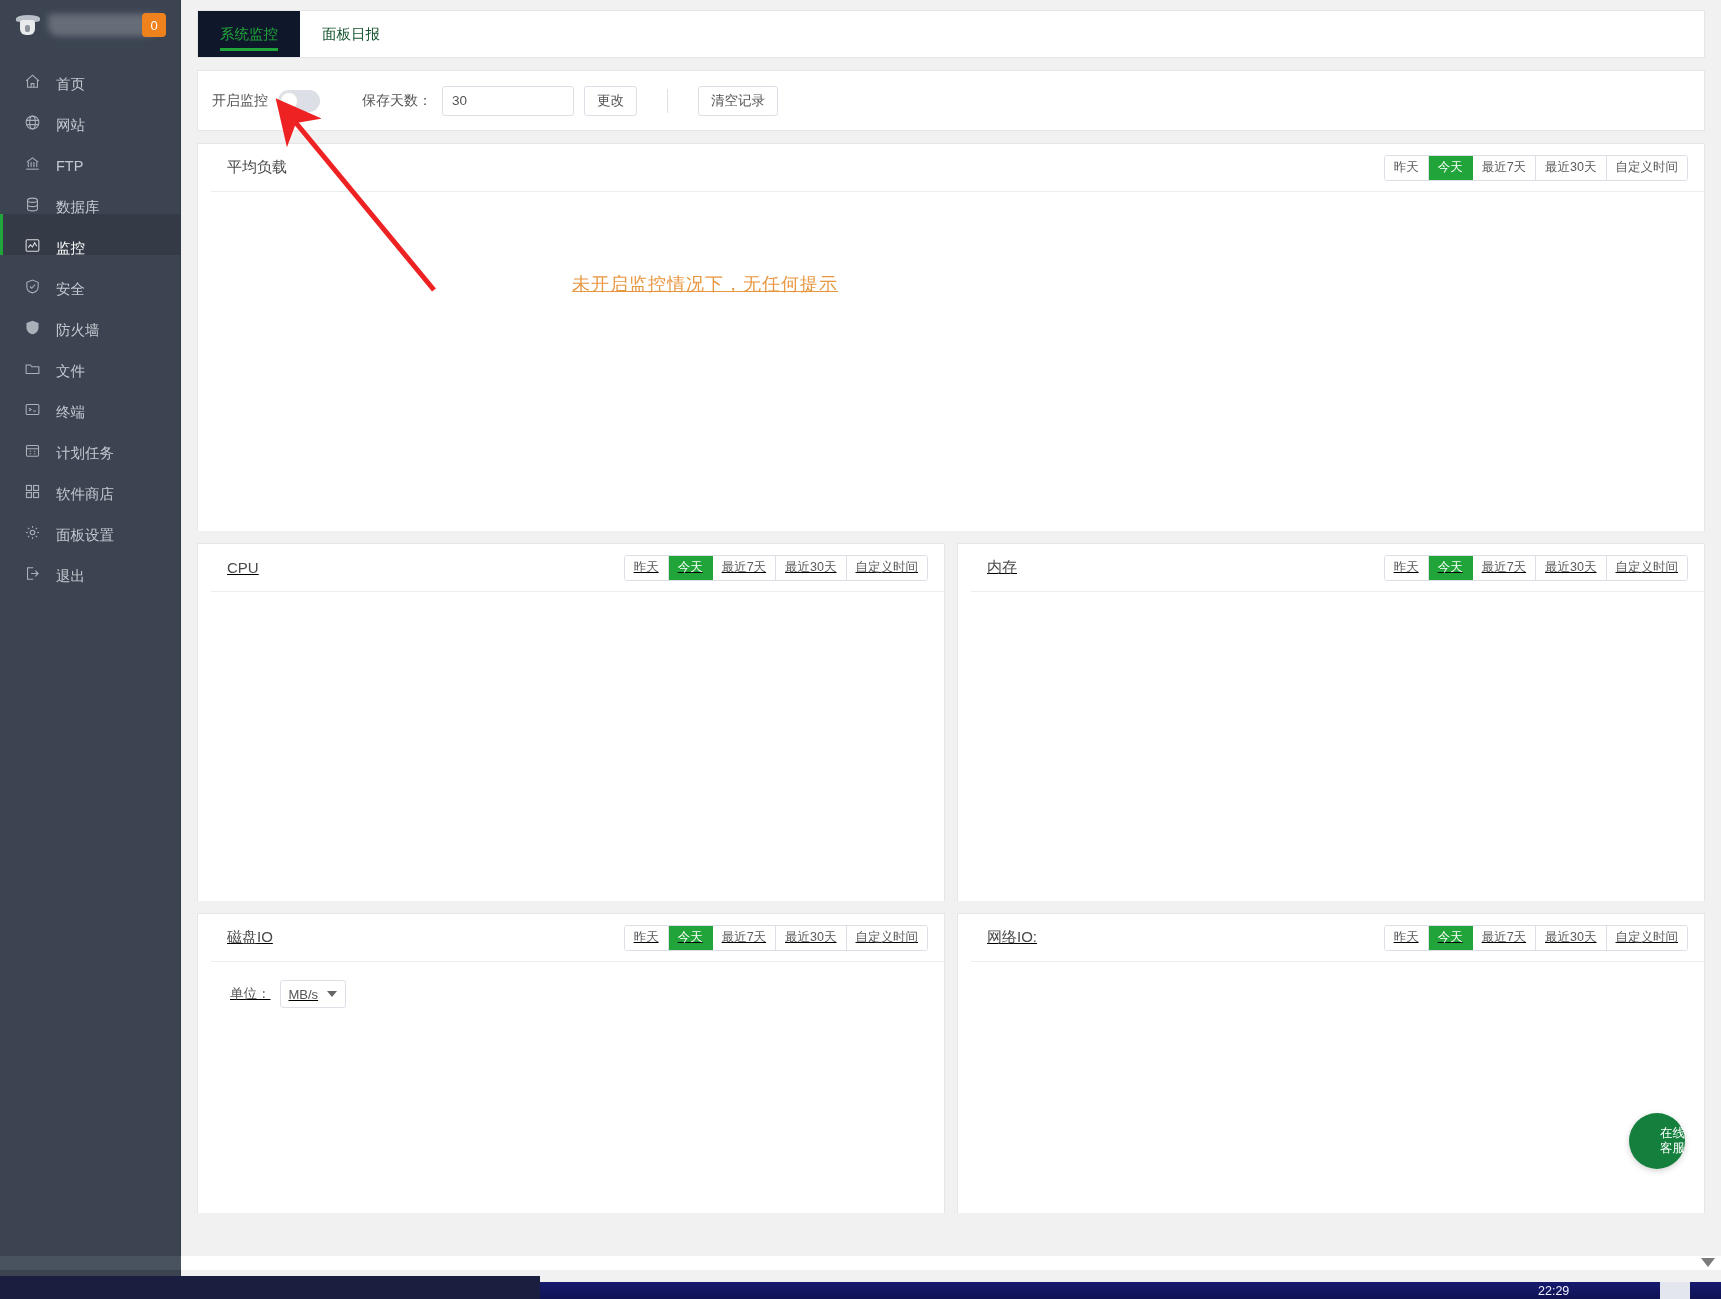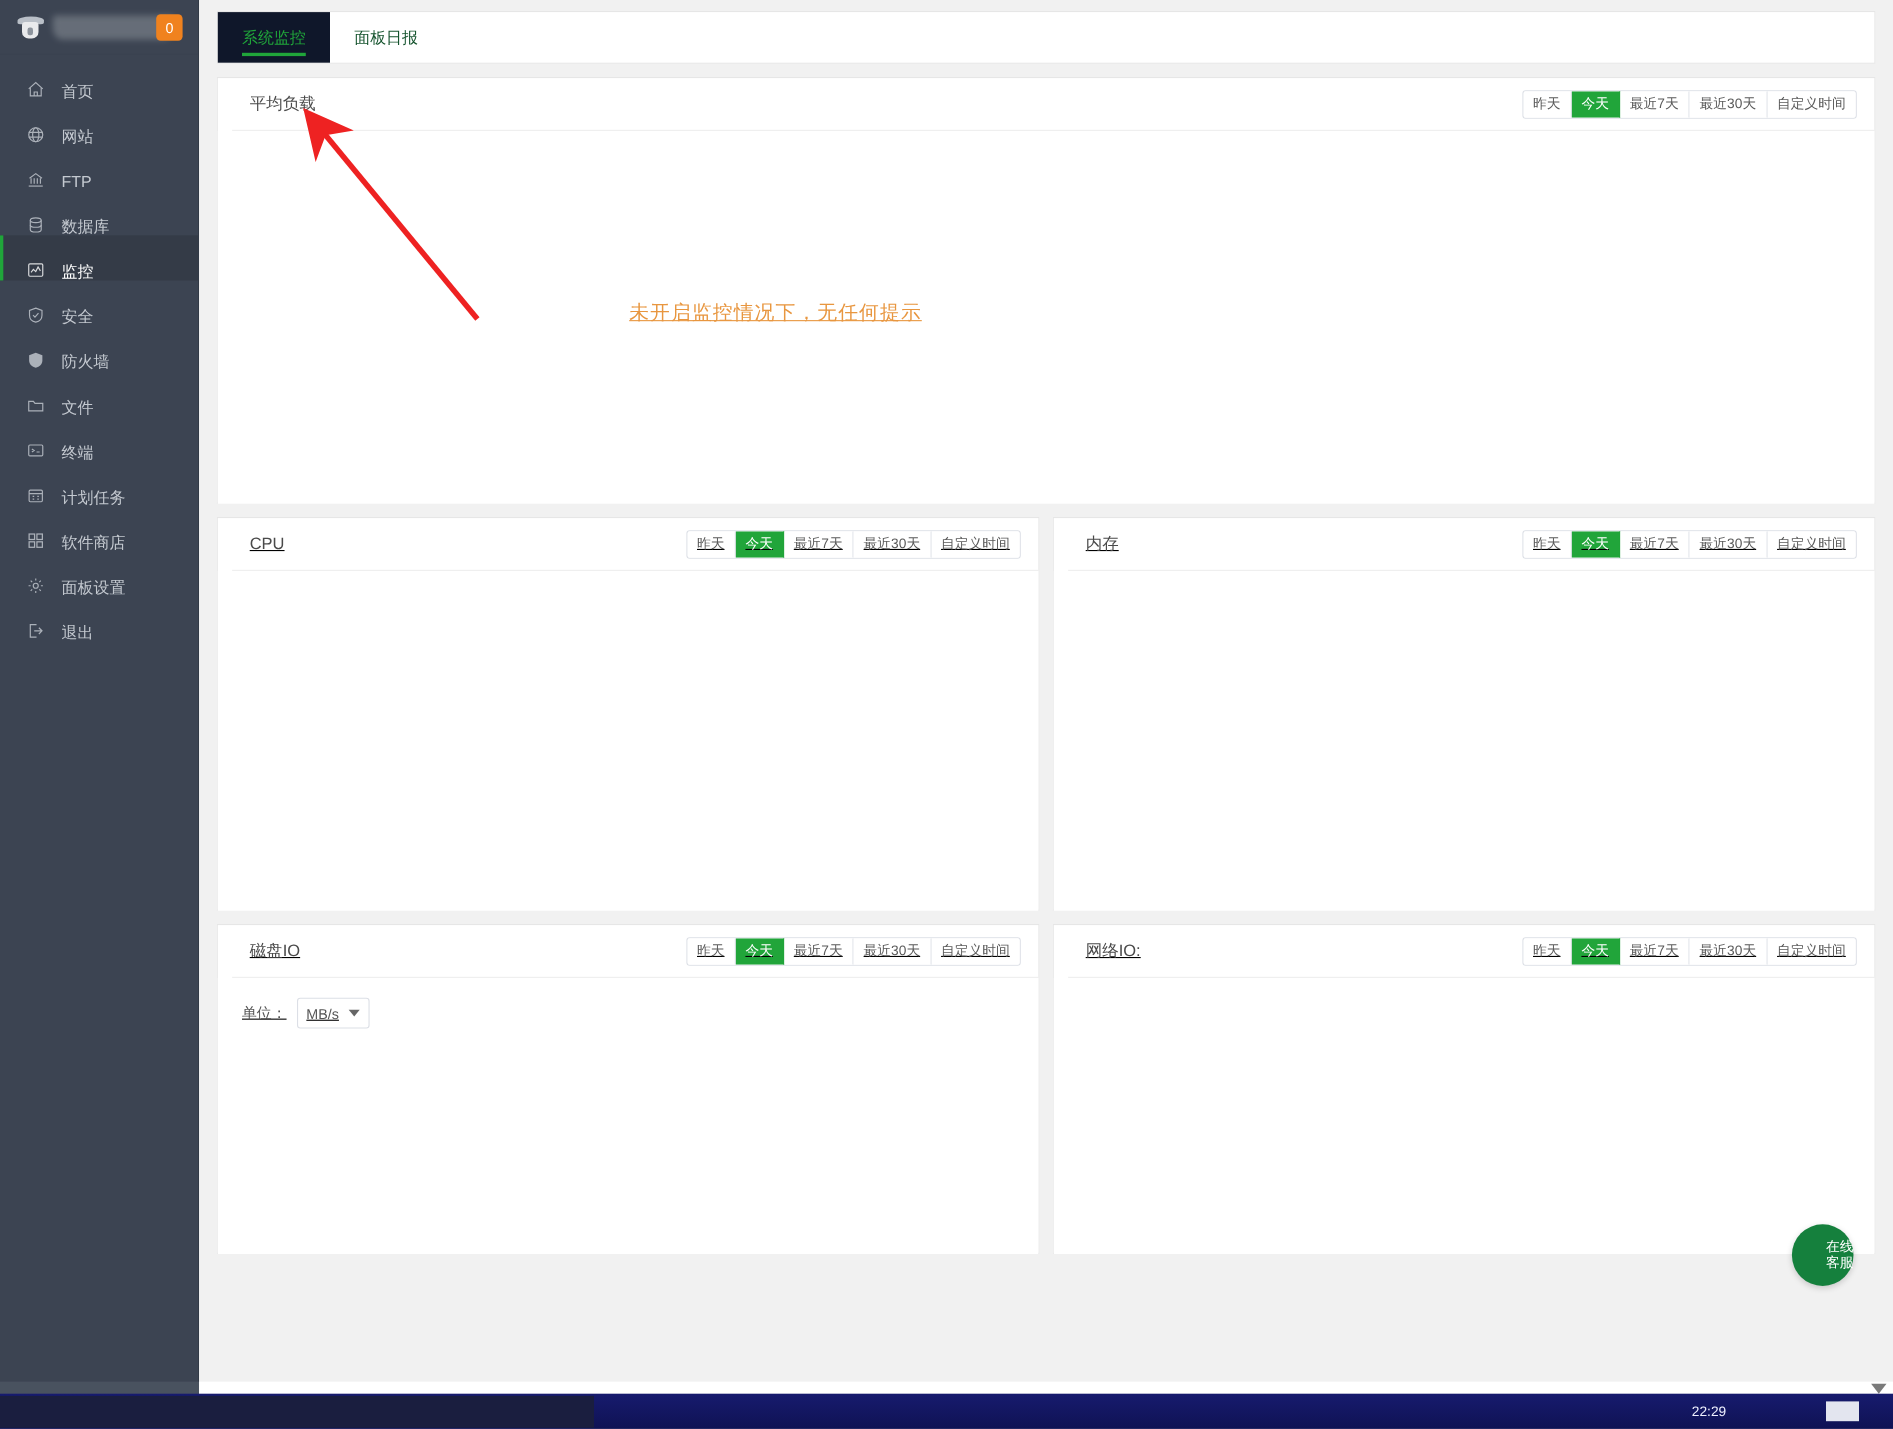--- a/index.html
+++ b/index.html
@@ -221,21 +221,21 @@
     border-right: 1px solid #dcdfe6;
     cursor: pointer;
     white-space: nowrap;
   }
   .seg .sbtn:last-child { border-right: none; }
   .seg .sbtn.active { background: #21a53a; color: #fff; border-right-color:#21a53a; }
   .panel-body { background: #fff; }
 
   .unit-row {
     display: flex; align-items: center;
-    padding: 18px 0 0 22px;
+    padding: 18px 0 0 32px;
     gap: 9px;
   }
   .unit-label { font-size: 13.5px; color: #555; }
   .select {
     height: 28px;
     min-width: 66px;
     border: 1px solid #dcdfe6;
     border-radius: 3px;
     background: #fff;
     display: flex; align-items: center; justify-content: space-between;
@@ -283,21 +283,21 @@
     display: flex; flex-direction: column;
     align-items: flex-end; justify-content: center;
     cursor: pointer;
     box-shadow: 0 2px 6px rgba(0,0,0,.18);
   }
 
   
   #taskbar {
     position: absolute;
     left: 0; bottom: 0;
-    width: 1721px; height: 32px;
+    width: 1721px; height: 17px;
     background: #13165e;
     background: linear-gradient(180deg,#171b6e 0%, #0f1254 100%);
     display: flex; align-items: center;
     color: #e8e8f5;
     font-size: 12px;
   }
   #taskbar .tb-dark {
     width: 540px; height: 29px;
     background: #1a1e3f;
   }
@@ -474,20 +474,31 @@
       </div>
   </div>
 
   <div id="main">
 
     <div class="tabbar">
       <div class="tab active">系统监控</div>
       <div class="tab">面板日报</div>
     </div>
 
+    <div class="ctrlbar">
+      <span class="ctrl-label">开启监控</span>
+      <div class="switch">
+          <div class="knob"></div>
+        </div>
+      <span class="ctrl-label">保存天数：</span>
+      <input class="txt-input" type="text" value="30" style="">
+      <button class="btn" style="margin-left:10px;">更改</button>
+      <div class="vsep"></div>
+      <button class="btn">清空记录</button>
+    </div>
 
     <div class="panel" style="height:388px;">
       <div class="panel-head">
         <span class="panel-title">平均负载</span>
         <div class="seg">
             <div class="sbtn">昨天</div>
             <div class="sbtn active">今天</div>
             <div class="sbtn">最近7天</div>
             <div class="sbtn">最近30天</div>
             <div class="sbtn">自定义时间</div>

